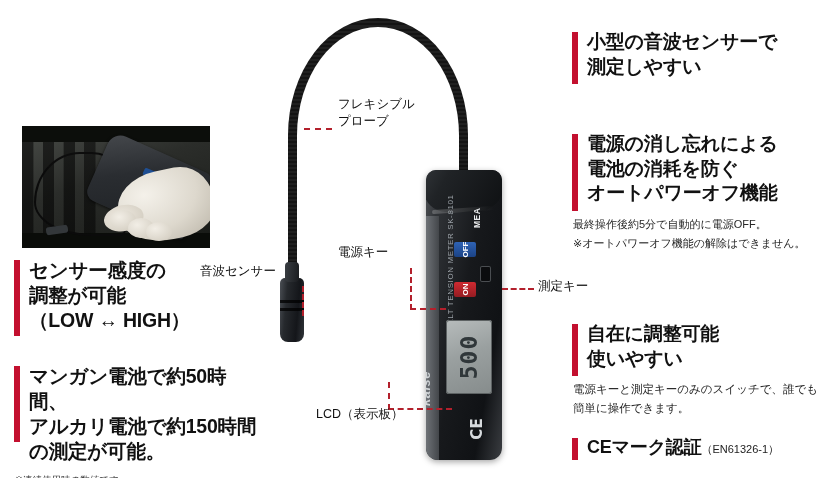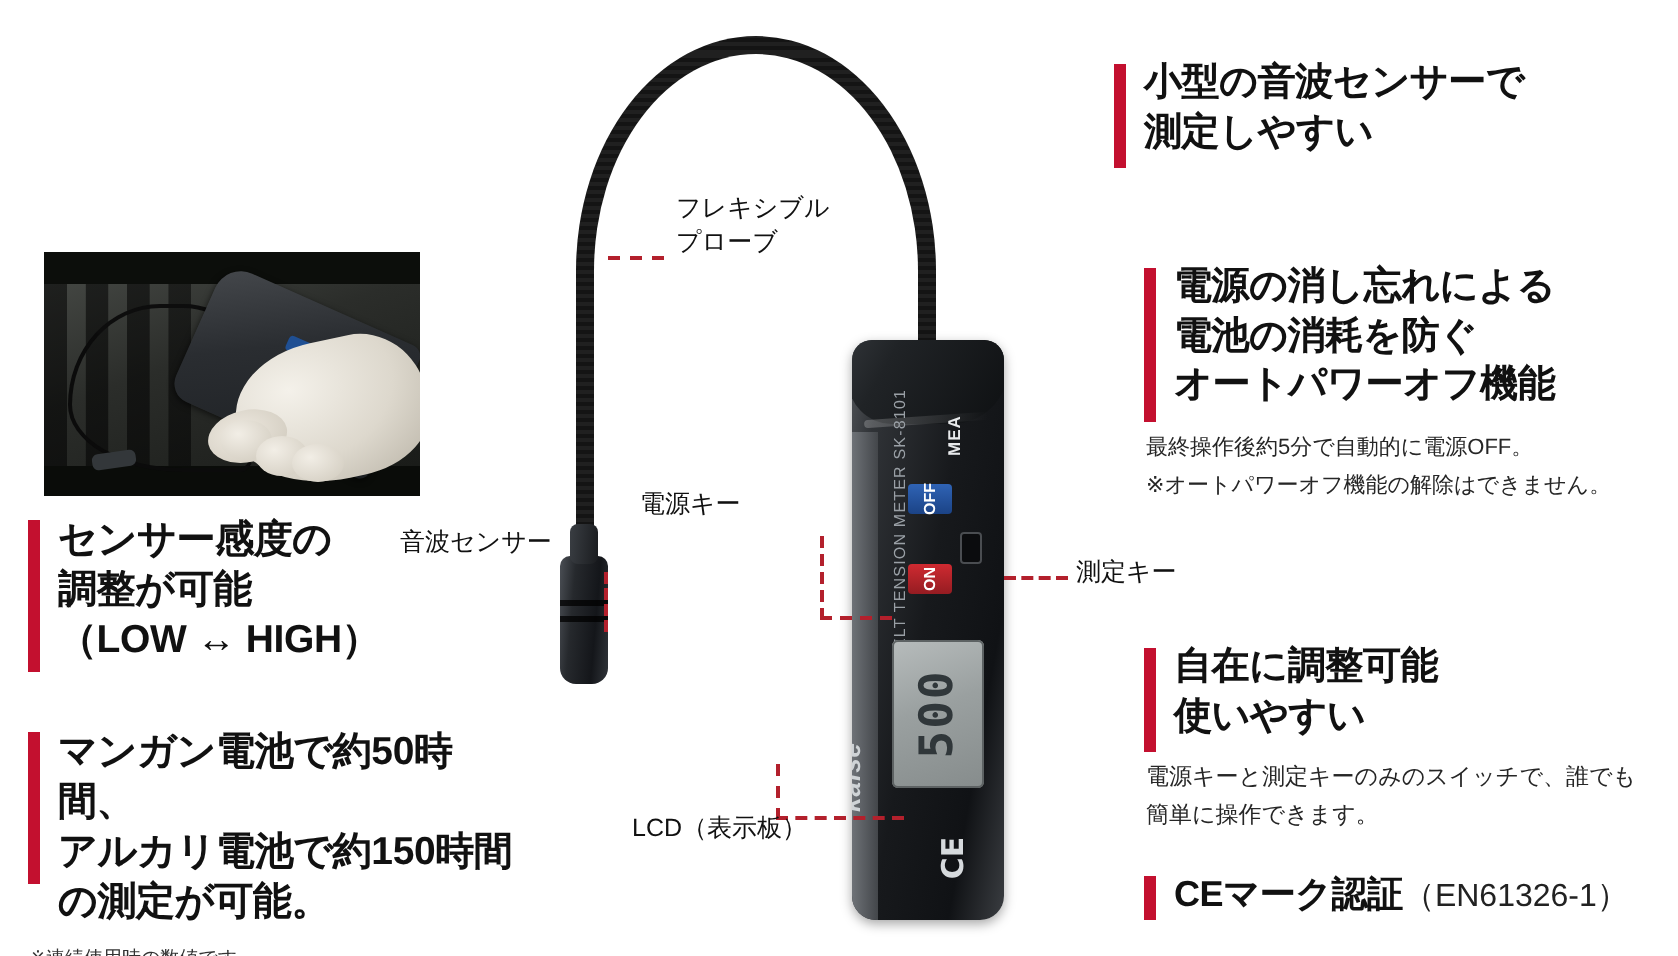--- a/index.html
+++ b/index.html
@@ -280,30 +280,30 @@
 
   <div class="lead h" style="left:304px;top:128px;width:28px;"></div>
   <div class="callout" style="left:338px;top:96px;white-space:pre-line;">フレキシブル
 プローブ</div>
 
   <div class="lead v" style="left:302px;top:286px;height:30px;"></div>
   <div class="callout" style="left:200px;top:263px;">音波センサー</div>
 
   <div class="lead v" style="left:410px;top:268px;height:42px;"></div>
   <div class="lead h" style="left:410px;top:308px;width:36px;"></div>
-  <div class="callout" style="left:320px;top:244px;">電源キー</div>
+  <div class="callout" style="left:338px;top:244px;">電源キー</div>
 
   <div class="lead h" style="left:502px;top:288px;width:32px;"></div>
   <div class="callout" style="left:538px;top:278px;">測定キー</div>
 
   <div class="lead v" style="left:388px;top:382px;height:28px;"></div>
   <div class="lead h" style="left:388px;top:408px;width:64px;"></div>
   <div class="callout" style="left:316px;top:406px;">LCD（表示板）</div>
 
-  <div class="feat h-right" style="left:557px;top:30px;width:256px;font-family:Liberation Serif, serif;">
+  <div class="feat h-right" style="left:572px;top:30px;width:256px;font-family:Liberation Serif, serif;">
     <div class="bar" style="height:52px;"></div>
     <p class="htxt" style="white-space:pre-line;">小型の音波センサーで
 測定しやすい</p>
   </div>
 
   <div class="feat h-right" style="left:572px;top:132px;width:262px;">
     <div class="bar" style="height:77px;"></div>
     <p class="htxt" style="white-space:pre-line;">電源の消し忘れによる
 電池の消耗を防ぐ
 オートパワーオフ機能</p>
@@ -313,16 +313,16 @@
 
   <div class="feat h-right" style="left:572px;top:322px;width:256px;">
     <div class="bar" style="height:52px;"></div>
     <p class="htxt" style="white-space:pre-line;">自在に調整可能
 使いやすい</p>
     <p class="body" style="margin-top:9px;white-space:pre-line;">電源キーと測定キーのみのスイッチで、誰でも簡単に操作できます。</p>
   </div>
 
   <div class="feat h-right" style="left:572px;top:436px;width:256px;">
     <div class="bar" style="height:22px;"></div>
-    <p class="htxt" style="font-size:18px;line-height:22px;display:inline-block;">CEマーク認証</p><span style="font-size:16px;color:#222;text-align:center;">（EN61326-1）</span>
+    <p class="htxt" style="font-size:18px;line-height:22px;display:inline-block;">CEマーク認証</p><span style="font-size:11px;color:#222;text-align:center;">（EN61326-1）</span>
   </div>
 
 </div>
 
 </body></html>

